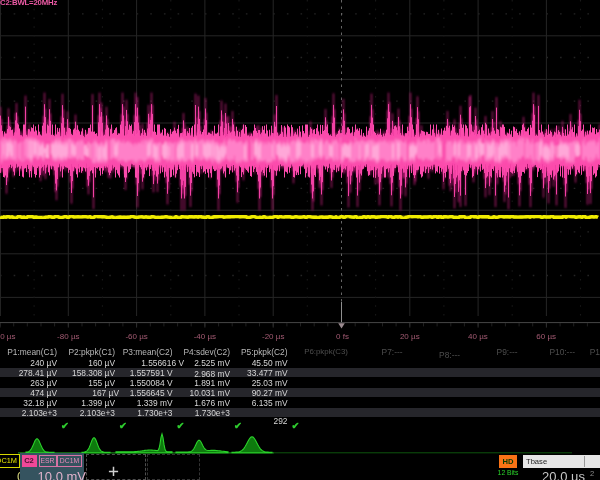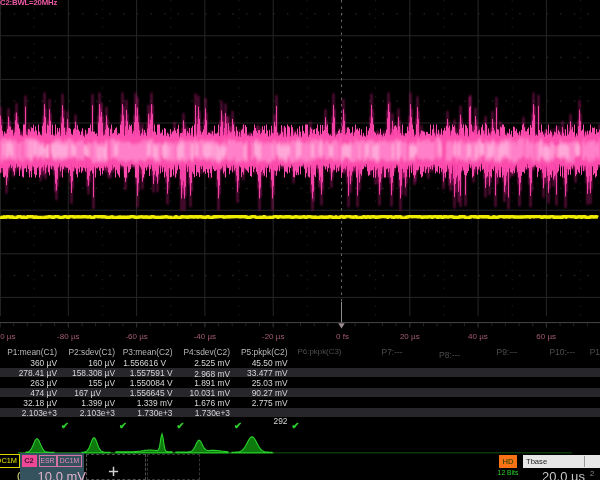--- a/index.html
+++ b/index.html
@@ -74,74 +74,74 @@
       <path d="M232 452.8L232 452.2L233 452.2L234 452.2L235 452.2L236 452.1L237 452.1L238 452.0L239 451.8L240 451.5L241 451.1L242 450.4L243 449.5L244 448.3L245 446.8L246 445.1L247 443.2L248 441.2L249 439.5L250 438.0L251 437.0L252 436.7L253 437.0L254 438.0L255 439.5L256 441.2L257 443.2L258 445.1L259 446.8L260 448.3L261 449.5L262 450.4L263 451.1L264 451.5L265 451.8L266 452.0L267 452.1L268 452.1L269 452.2L270 452.2L271 452.2L272 452.2L272 452.8Z" fill="#0e7a0e" stroke="#2bd22b" stroke-width="1.1"></path>
   <path d="M113.5 466.8V476 M108.9 471.4H118.1" stroke="#cfcfcf" stroke-width="1.5"></path>
 </svg>
 
 <div style="position:absolute;left:0px;top:-2px;font-size:7.8px;font-weight:bold;color:#ee5ba6;letter-spacing:-0.2px">C2:BWL=20MHz</div>
 
 <div style="position:absolute;left:0;top:367.5px;width:600px;height:9.6px;background:#26262b"></div>
 <div style="position:absolute;left:0;top:387.5px;width:600px;height:9.6px;background:#26262b"></div>
 <div style="position:absolute;left:0;top:407.5px;width:600px;height:9.6px;background:#26262b"></div>
 <div class="tc hd" style="left:0px;top:346.5px">P1:mean(C1)</div>
-<div class="tc hd" style="left:58px;top:346.5px">P2:sdev(C1)</div>
+<div class="tc hd" style="left:58px;top:346.5px">P2:pkpk(C1)</div>
 <div class="tc hd" style="left:115.5px;top:346.5px">P3:mean(C2)</div>
 <div class="tc hd" style="left:173px;top:346.5px">P4:sdev(C2)</div>
 <div class="tc hd" style="left:230.5px;top:346.5px">P5:pkpk(C2)</div>
-<div class="tc dh" style="left:291px;top:346.5px;text-align:center;font-size:7.9px">P6:pkpk(C3)</div>
+<div class="tc dh" style="left:291px;top:346.5px;text-align:right;font-size:7.9px">P6:pkpk(C3)</div>
 <div class="tc dh" style="left:345.5px;top:346.5px">P7:---</div>
 <div class="tc dh" style="left:403px;top:350px">P8:---</div>
 <div class="tc dh" style="left:460.5px;top:346.5px">P9:---</div>
 <div class="tc dh" style="left:518px;top:346.5px">P10:---</div>
 <div class="tc dh" style="left:543px;top:346.5px">P1</div>
-<div class="tc" style="left:0px;top:357.7px">360 µV</div>
+<div class="tc" style="left:0px;top:357.7px">240 µV</div>
 <div class="tc" style="left:58px;top:357.7px">160 µV</div>
-<div class="tc" style="left:109px;top:357.7px">1.556616 V</div>
+<div class="tc" style="left:127px;top:357.7px">1.556616 V</div>
 <div class="tc" style="left:173px;top:357.7px">2.525 mV</div>
 <div class="tc" style="left:230.5px;top:357.7px">45.50 mV</div>
 <div class="tc" style="left:0px;top:367.7px">278.41 µV</div>
 <div class="tc" style="left:58px;top:367.7px">158.308 µV</div>
 <div class="tc" style="left:115.5px;top:367.7px">1.557591 V</div>
 <div class="tc" style="left:173px;top:369px">2.968 mV</div>
 <div class="tc" style="left:230.5px;top:367.7px">33.477 mV</div>
 <div class="tc" style="left:0px;top:377.7px">263 µV</div>
 <div class="tc" style="left:58px;top:377.7px">155 µV</div>
 <div class="tc" style="left:115.5px;top:377.7px">1.550084 V</div>
 <div class="tc" style="left:173px;top:377.7px">1.891 mV</div>
 <div class="tc" style="left:230.5px;top:377.7px">25.03 mV</div>
 <div class="tc" style="left:0px;top:387.7px">474 µV</div>
-<div class="tc" style="left:44px;top:387.7px">167 µV</div>
+<div class="tc" style="left:62px;top:387.7px">167 µV</div>
 <div class="tc" style="left:115.5px;top:387.7px">1.556645 V</div>
 <div class="tc" style="left:173px;top:387.7px">10.031 mV</div>
 <div class="tc" style="left:230.5px;top:387.7px">90.27 mV</div>
 <div class="tc" style="left:0px;top:397.7px">32.18 µV</div>
 <div class="tc" style="left:58px;top:397.7px">1.399 µV</div>
 <div class="tc" style="left:115.5px;top:397.7px">1.339 mV</div>
 <div class="tc" style="left:173px;top:397.7px">1.676 mV</div>
-<div class="tc" style="left:230.5px;top:397.7px">2.775 mV</div>
+<div class="tc" style="left:230.5px;top:397.7px">6.135 mV</div>
 <div class="tc" style="left:0px;top:407.7px">2.103e+3</div>
 <div class="tc" style="left:58px;top:407.7px">2.103e+3</div>
 <div class="tc" style="left:115.5px;top:407.7px">1.730e+3</div>
 <div class="tc" style="left:173px;top:407.7px">1.730e+3</div>
 <div class="tc" style="left:230.5px;top:416px">292</div>
 <div style="position:absolute;left:57px;top:419.5px;width:16px;text-align:center;font-size:9.5px;color:#2ecc2e;font-weight:bold">✔</div>
 <div style="position:absolute;left:115px;top:419.5px;width:16px;text-align:center;font-size:9.5px;color:#2ecc2e;font-weight:bold">✔</div>
 <div style="position:absolute;left:172.5px;top:419.5px;width:16px;text-align:center;font-size:9.5px;color:#2ecc2e;font-weight:bold">✔</div>
 <div style="position:absolute;left:230px;top:419.5px;width:16px;text-align:center;font-size:9.5px;color:#2ecc2e;font-weight:bold">✔</div>
 <div style="position:absolute;left:287.5px;top:419.5px;width:16px;text-align:center;font-size:9.5px;color:#2ecc2e;font-weight:bold">✔</div>
 
 <div style="position:absolute;left:-14px;top:454px;width:30px;height:11.5px;border:1px solid #d8d800;color:#e8e800;font-size:7.4px;line-height:11.5px;text-align:right;padding-right:2px">DC1M</div>
 <div style="position:absolute;left:17px;top:468.5px;font-size:13px;color:#cfcf7a">0 mV</div>
 <div style="position:absolute;left:19.5px;top:453px;width:64px;height:27px;background:#35535f"></div>
 <div style="position:absolute;left:21.5px;top:454.5px;width:15px;height:12px;background:#f04898;color:#47102f;font-size:7.6px;font-weight:bold;line-height:12px;text-align:center">C2</div>
 <div class="tag" style="left:38.5px;width:16px;border:1px solid #d773a4;color:#e98cba;height:10px;line-height:10px">ESR</div>
 <div class="tag" style="left:57px;width:23px;border:1px solid #d773a4;color:#e98cba;height:10px;line-height:10px">DC1M</div>
 <div style="position:absolute;left:36px;top:468.5px;width:50px;text-align:right;font-size:13px;color:#e2b3cc">10.0 mV</div>
 <div style="position:absolute;left:85.5px;top:453.5px;width:58px;height:24.5px;border:1px dashed #4f4f4f"></div>
 <div style="position:absolute;left:146.5px;top:453.5px;width:51px;height:24.5px;border:1px dashed #333333"></div>
-<div style="position:absolute;left:499px;top:454.5px;width:18px;height:13px;background:#f97316;color:#053c05;font-size:7.6px;font-weight:normal;line-height:13px;text-align:center">HD</div>
+<div style="position:absolute;left:499px;top:454.5px;width:18px;height:13px;background:#f97316;color:#053c05;font-size:7.6px;font-weight:bold;line-height:13px;text-align:center">HD</div>
 <div style="position:absolute;left:494px;top:468.5px;width:28px;text-align:center;font-size:6.8px;color:#2ad42a">12 Bits</div>
 <div style="position:absolute;left:522.5px;top:454.5px;width:77.5px;height:13px;background:#e6e6e6"></div>
 <div style="position:absolute;left:526px;top:454.5px;font-size:7.6px;color:#1d1d1d;line-height:13px">Tbase</div>
 <div style="position:absolute;left:584px;top:455.5px;width:1px;height:11px;background:#999"></div>
 <div style="position:absolute;left:535px;top:468.5px;width:50px;text-align:right;font-size:13px;color:#c6c6c6">20.0 µs</div>
 <div style="position:absolute;left:590px;top:468.5px;font-size:7.6px;color:#8a8a8a">2</div>
 </div>
 </body></html>

